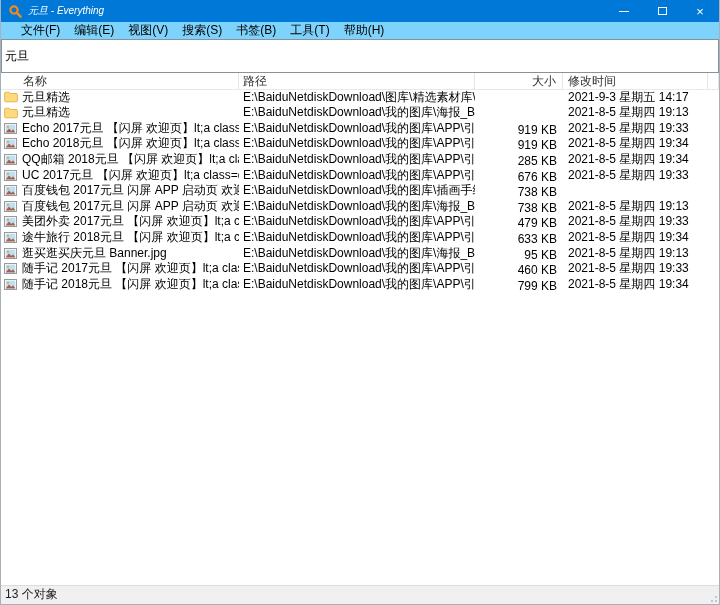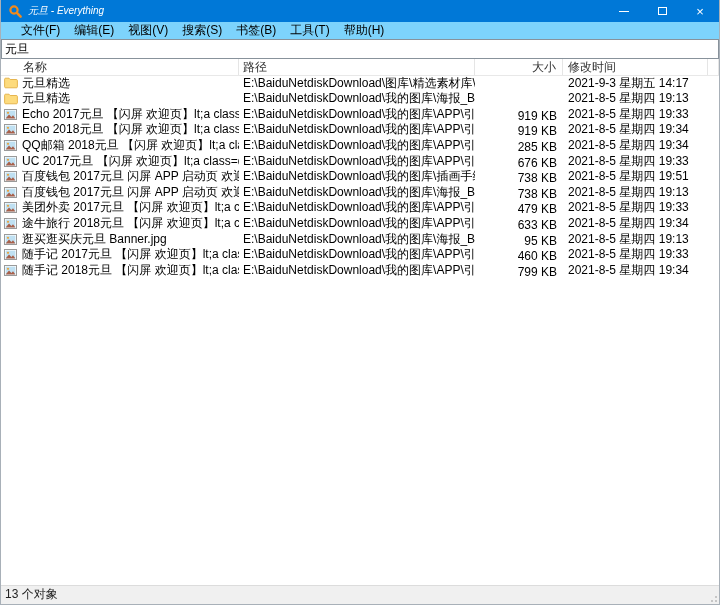--- a/index.html
+++ b/index.html
@@ -17,21 +17,21 @@
   .glyph-min{display:block;width:10px;height:1px;background:#fff;}
   .glyph-max{display:block;width:9px;height:8px;border:1px solid #fff;box-sizing:border-box;}
   .glyph-close{font-size:13px;line-height:13px;}
   
   .menubar{height:17px;display:flex;align-items:center;background:#7dd3fc;padding-left:13px;}
   .menu-item{padding:1px 7px;white-space:nowrap;}
   
   .search-wrap{padding:0;}
   .search-input{
     display:block;width:100%;box-sizing:border-box;height:18px;
-    border:1px solid #88929b;font-family:inherit;font-size:12px;padding:9px 3px;outline:none;
+    border:1px solid #88929b;font-family:inherit;font-size:12px;padding:16px 3px;outline:none;
   }
   
   .lv-header{display:flex;height:16px;align-items:center;border-bottom:1px solid #e8e8e8;color:#333;}
   .lv-header .hcell{box-sizing:border-box;height:100%;display:flex;align-items:center;border-right:1px solid #e5e5e5;background:#fff;}
   .h-name{width:238px;padding-left:22px;}
   .h-path{width:236px;padding-left:4px;}
   .h-size{width:88px;justify-content:flex-end;padding-right:6px;}
   .h-date{width:145px;padding-left:5px;}
   .h-fill{flex:1;border-right:none;}
   
@@ -206,21 +206,20 @@
               <rect x="0.5" y="0.5" width="12" height="10" fill="#ffffff" stroke="#9a9a9a"></rect>
               <rect x="1.6" y="1.6" width="9.8" height="7.8" fill="#bfe0f2"></rect>
               <circle cx="4" cy="3.8" r="1.1" fill="#e8a33d"></circle>
               <path d="M1.6 9.4 L5 5.4 L7.4 8 L9 6.2 L11.4 9.4 Z" fill="#a8604a"></path>
             </svg>
           </span>
         <span>百度钱包 2017元旦 闪屏 APP 启动页 欢迎页 引导页 ...</span>
       </div>
       <div class="cell cell-path">E:\BaiduNetdiskDownload\我的图库\插画手绘</div>
       <div class="cell cell-size">738 KB</div>
-      <div class="cell cell-date">2021-8-5 星期四 19:51</div>
     </div>
 
     <div class="row">
       <div class="cell cell-name">
         <span class="icon">
             <svg width="13" height="11" viewBox="0 0 13 11">
               <rect x="0.5" y="0.5" width="12" height="10" fill="#ffffff" stroke="#9a9a9a"></rect>
               <rect x="1.6" y="1.6" width="9.8" height="7.8" fill="#bfe0f2"></rect>
               <circle cx="4" cy="3.8" r="1.1" fill="#e8a33d"></circle>
               <path d="M1.6 9.4 L5 5.4 L7.4 8 L9 6.2 L11.4 9.4 Z" fill="#a8604a"></path>

